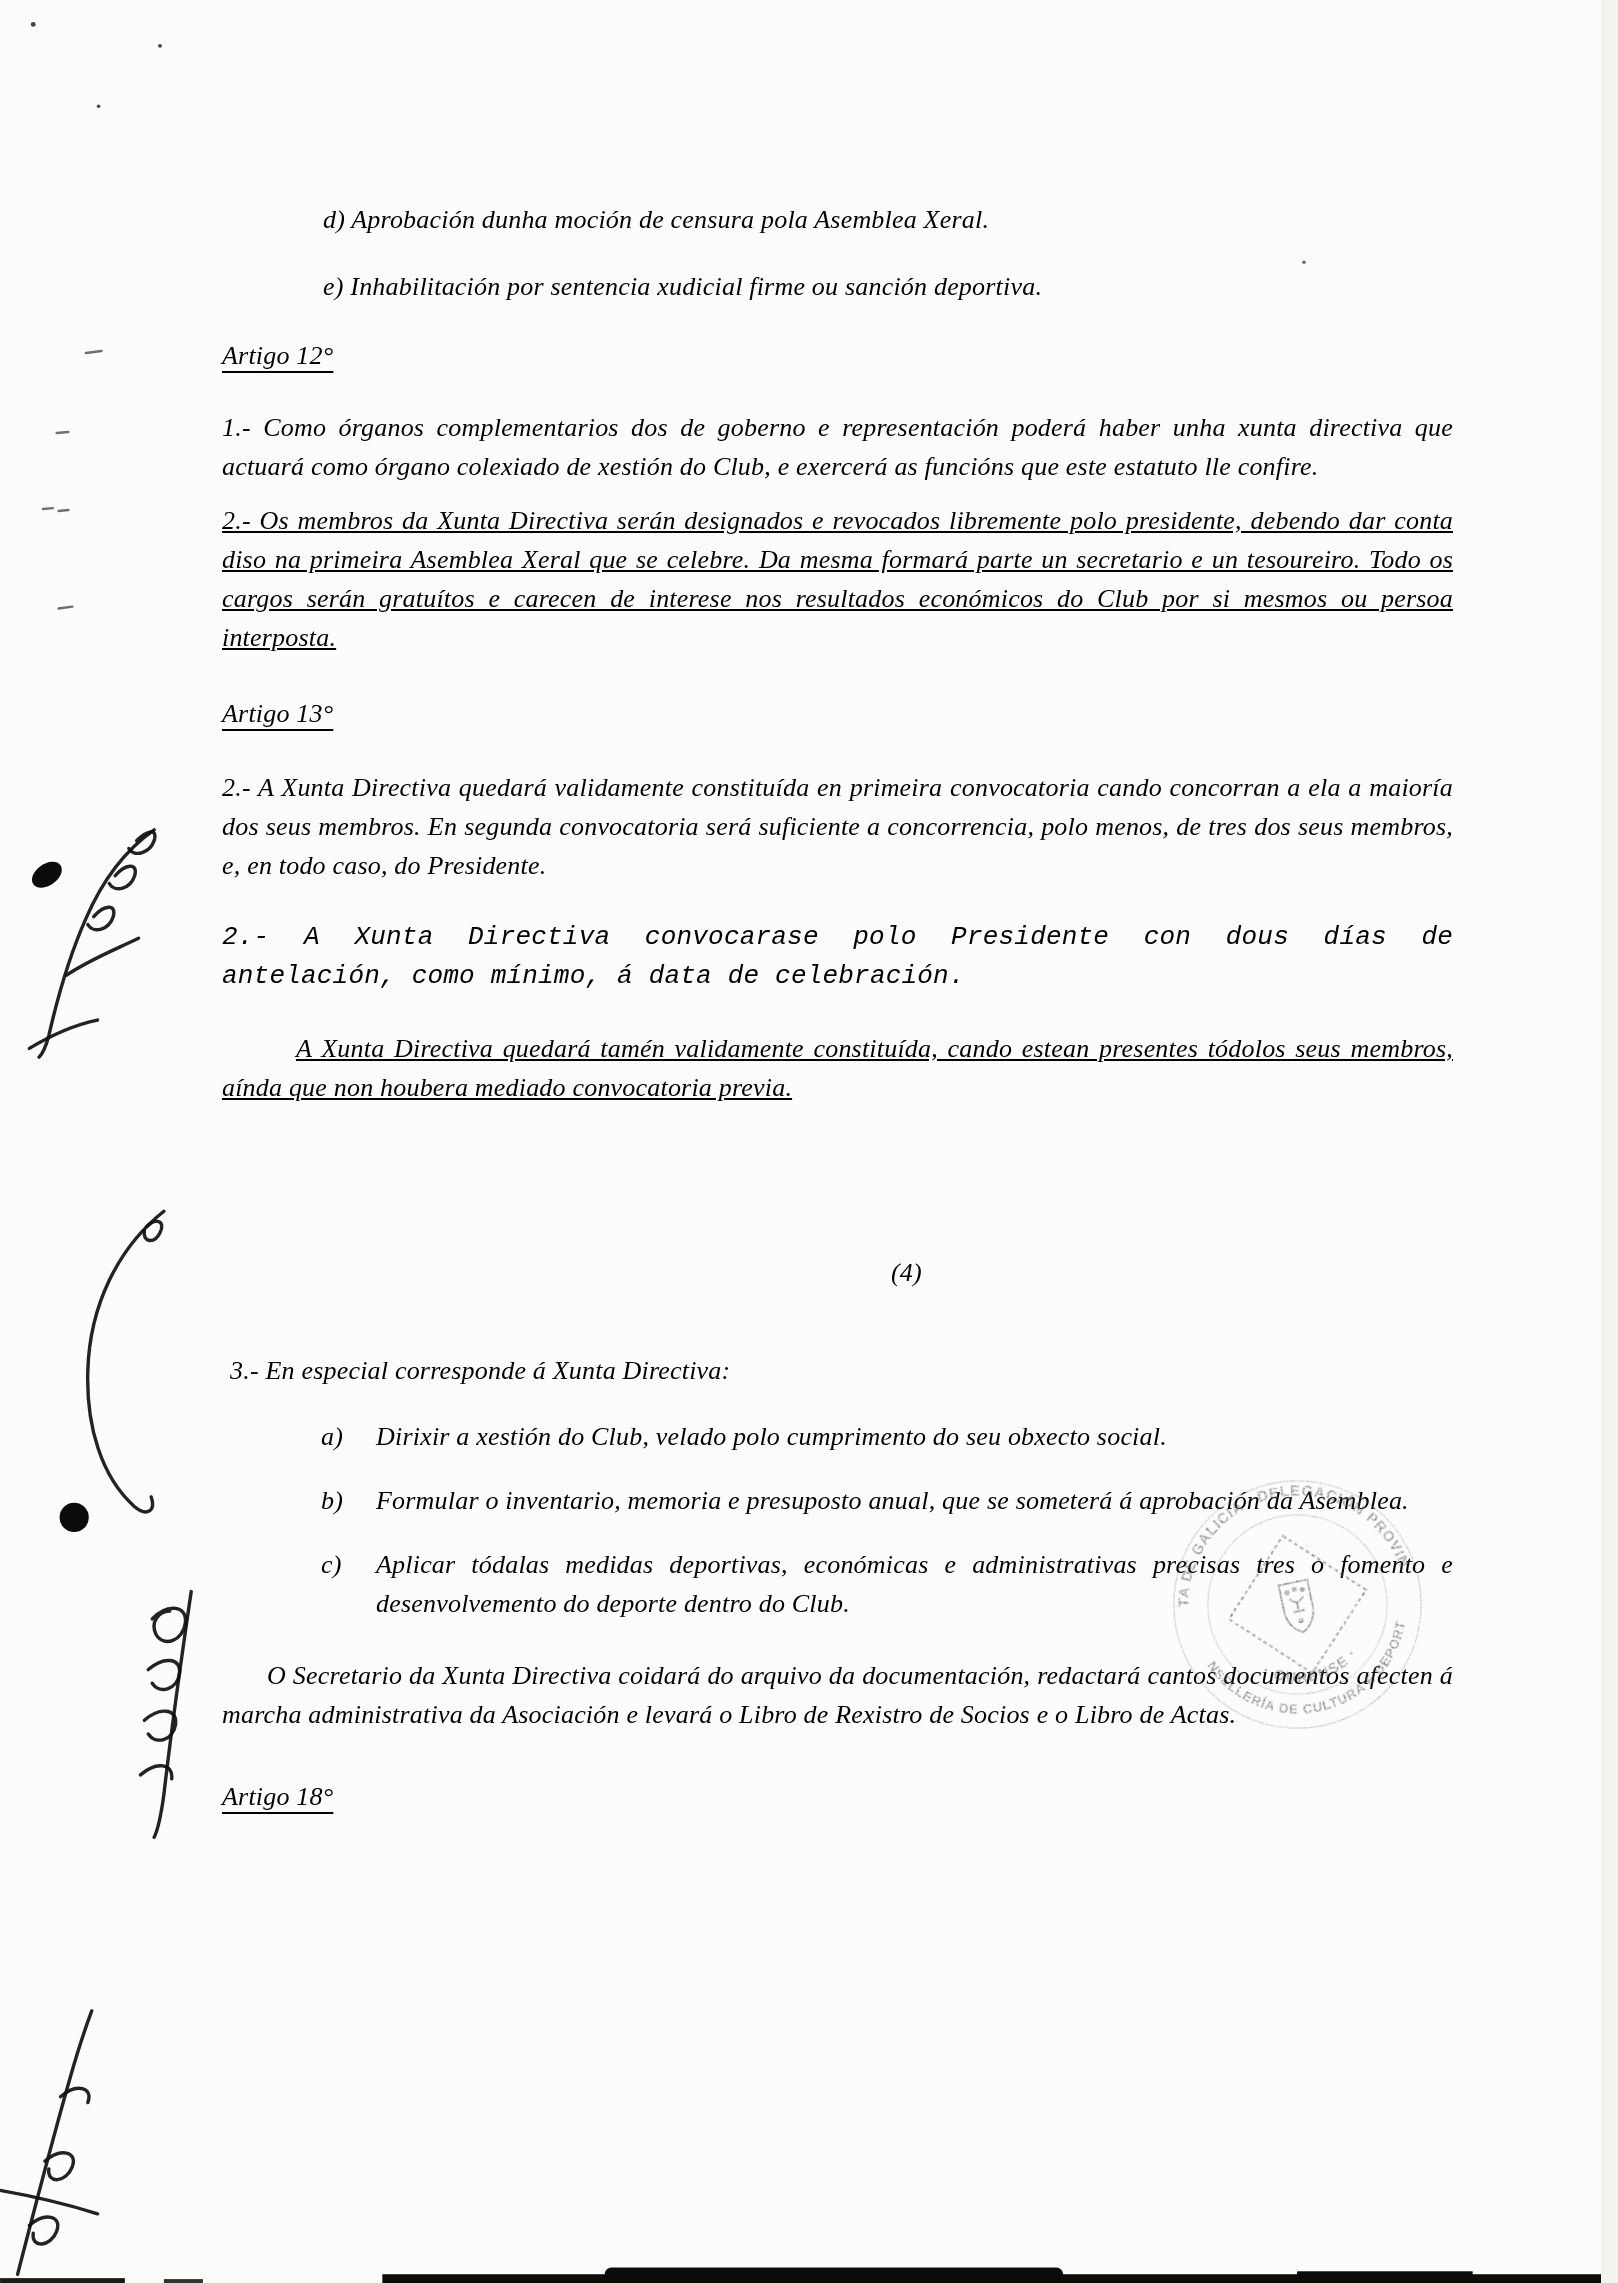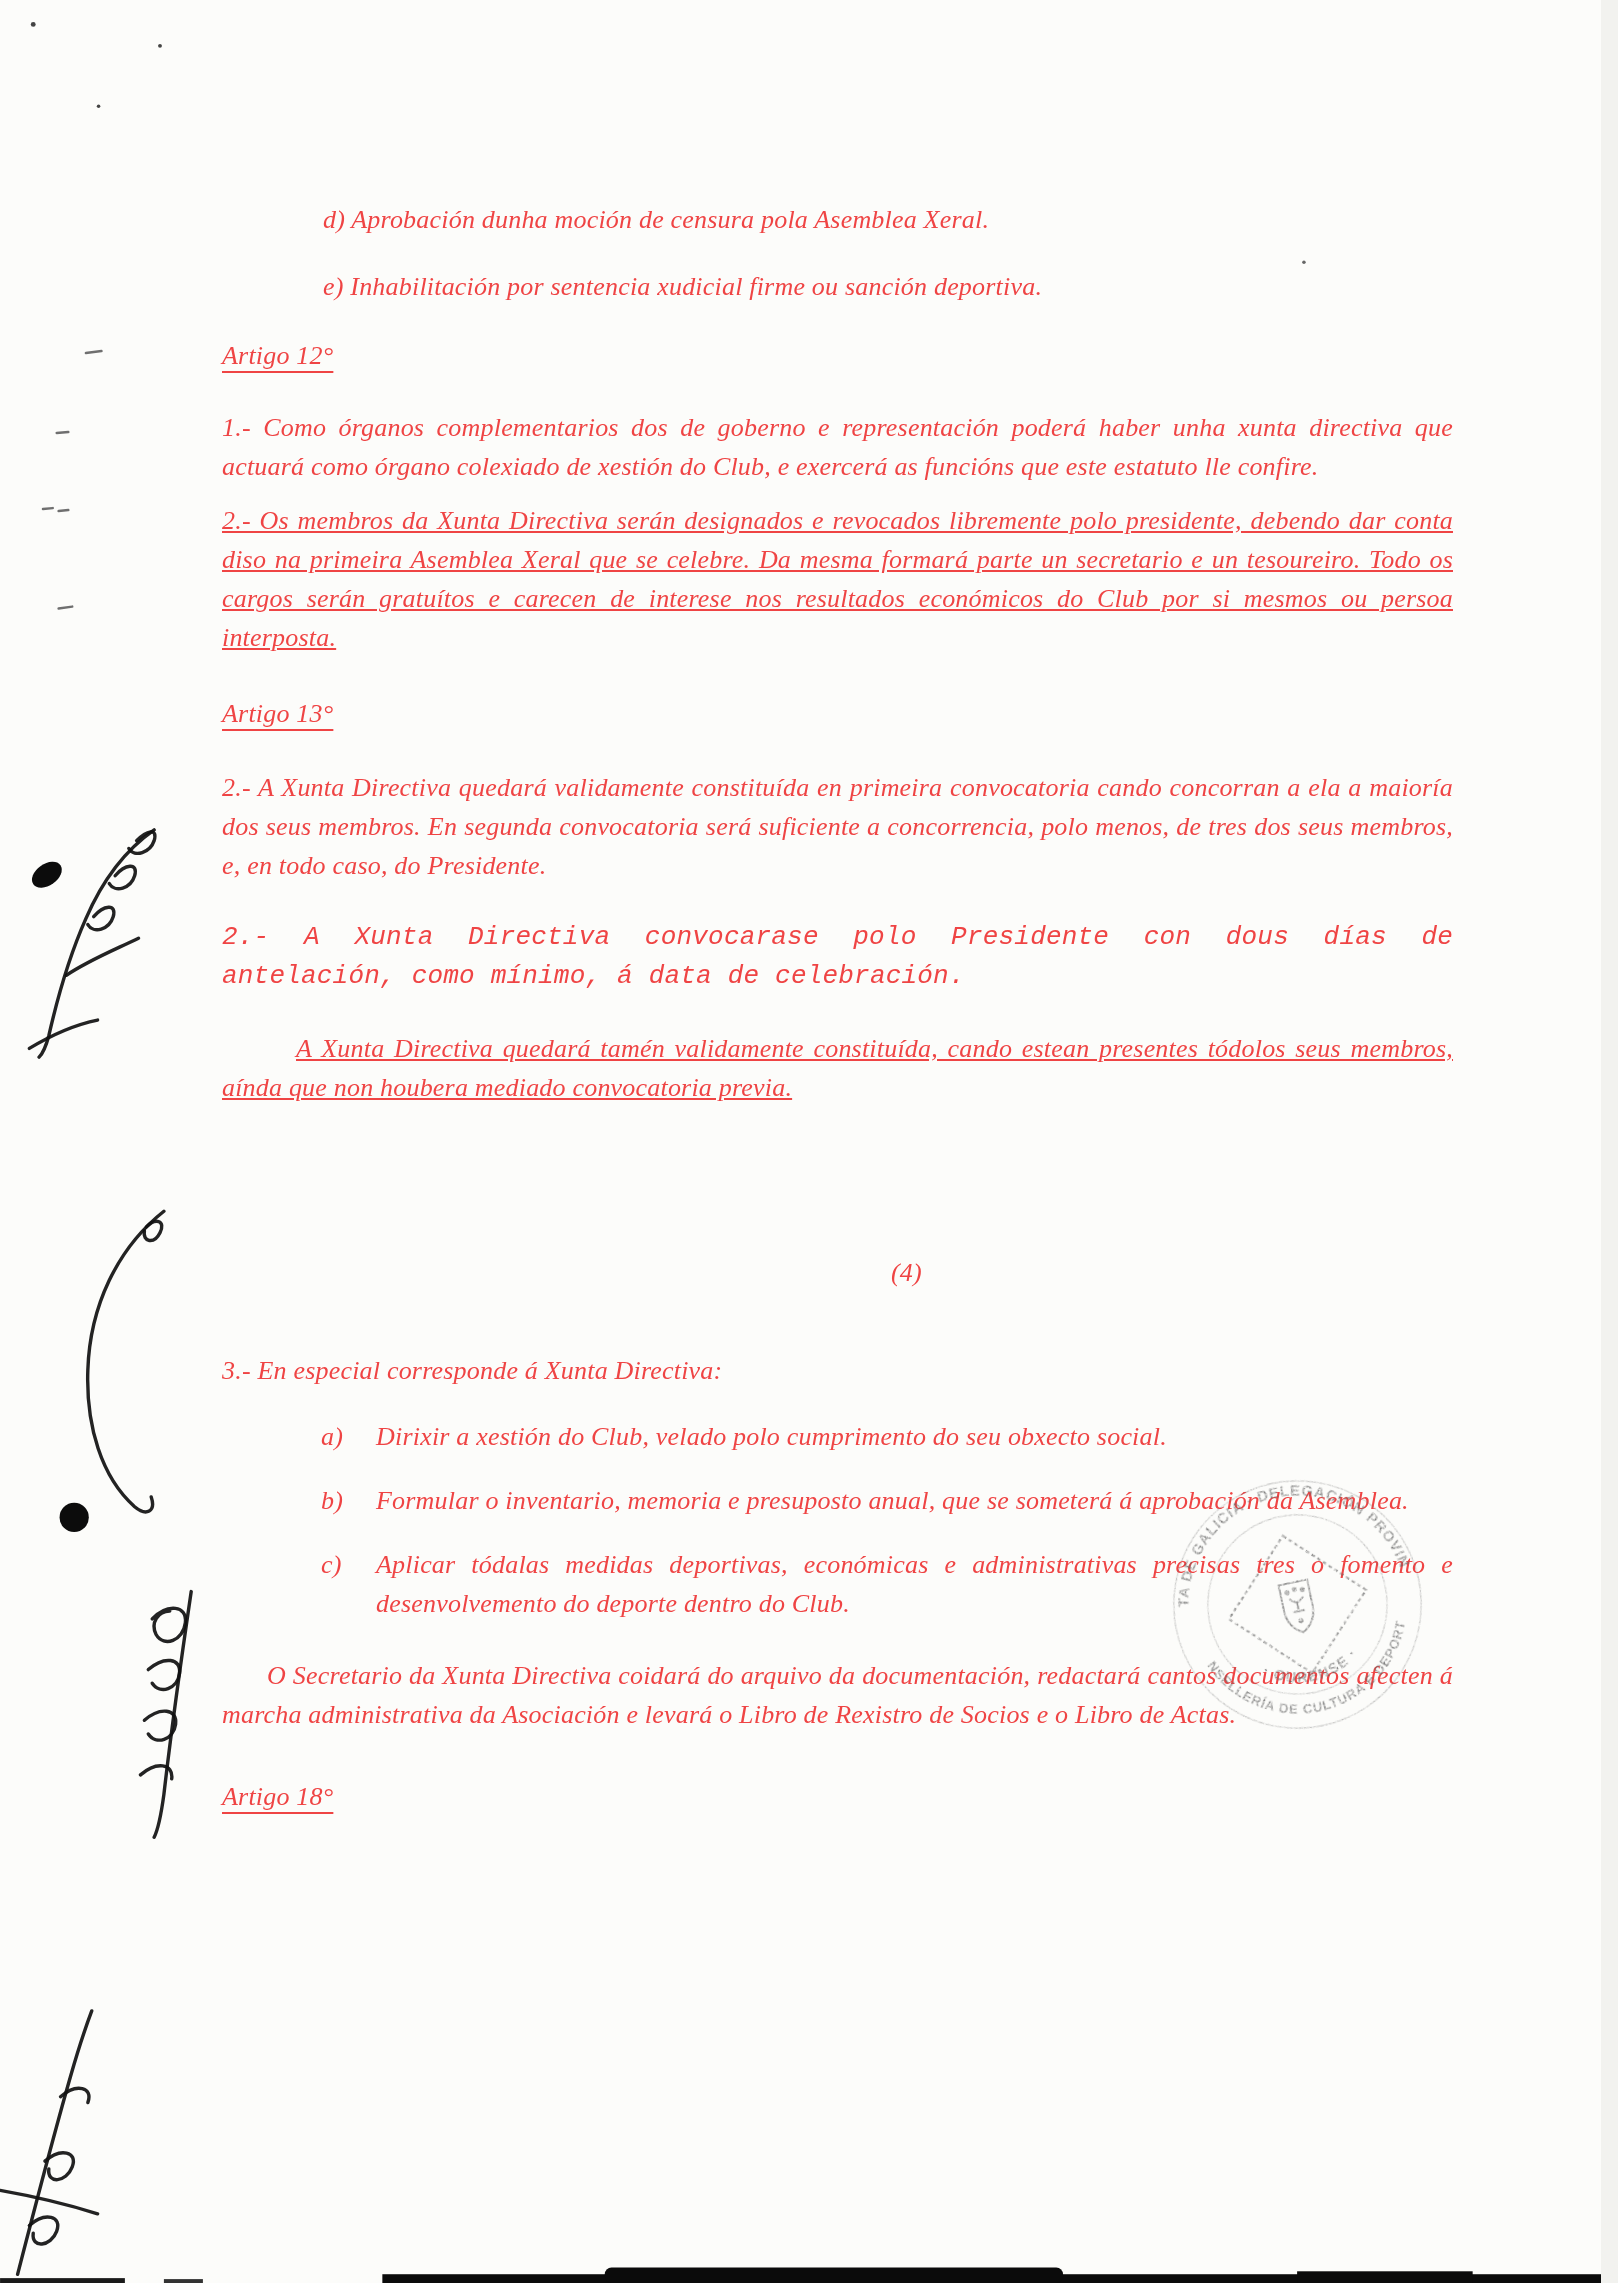--- a/index.html
+++ b/index.html
@@ -7,21 +7,21 @@
   body {
     width: 1619px; height: 2283px;
     background: #f2f2ef;
     font-family: "Liberation Serif", "DejaVu Serif", serif;
   }
   .page {
     position: relative;
     width: 1601px; height: 2283px;
     background: #fcfcfa;
     overflow: hidden;
-    color: #ef4444;
+    color: #000000;
     font-style: italic;
   }
   .textcol {
     position: absolute;
     left: 222px; top: 0;
     width: 1231px;
     z-index: 1;
   }
   .p {
     margin: 0;
@@ -40,21 +40,21 @@
   #clause-d { margin: 200px 0 0 101px; }
   #clause-e { margin: 28px 0 0 101px; }
   #h12   { margin-top: 30px; }
   #a12p1 { margin-top: 33px; }
   #a12p2 { margin-top: 15px; text-decoration: underline; }
   #h13   { margin-top: 37px; }
   #a13p1 { margin-top: 35px; }
   #a13p2 { margin-top: 33px; font-family: Liberation Mono, monospace; }
   #a13p3 { margin-top: 33px; text-indent: 74px; text-decoration: underline; }
   #pagenum { margin-top: 146px; margin-left: 669px; text-align: left; }
-  #a13p4 { margin-top: 59px; }
+  #a13p4 { margin-top: 59px; margin-left: 8px; }
   .li { display: flex; margin-left: 99px; }
   #item-a { margin-top: 27px; }
   #item-b { margin-top: 25px; }
   #item-c { margin-top: 25px; }
   .li-marker { flex: 0 0 55px; }
   .li-text { flex: 1; text-align: justify; }
   #h14   { margin-top: 35px; }
   #a14p1 { margin-top: 33px; text-indent: 45px; }
   #h15   { margin-top: 43px; }
 

